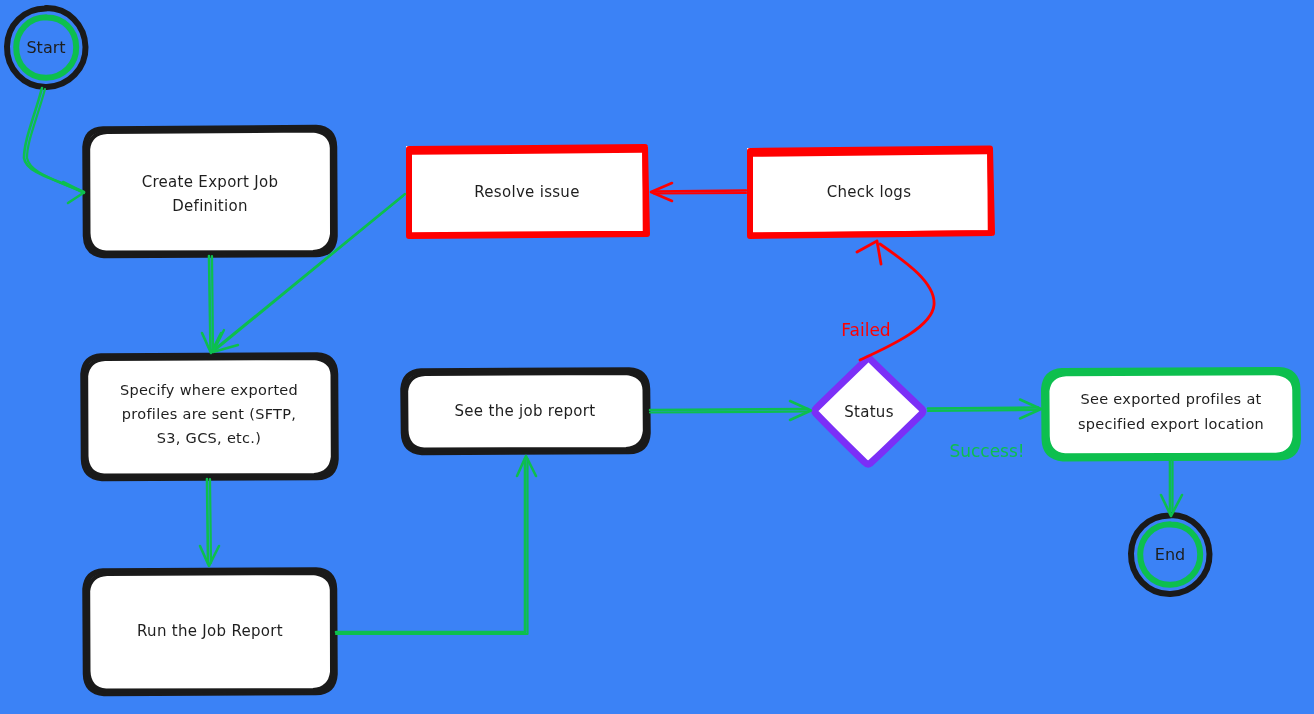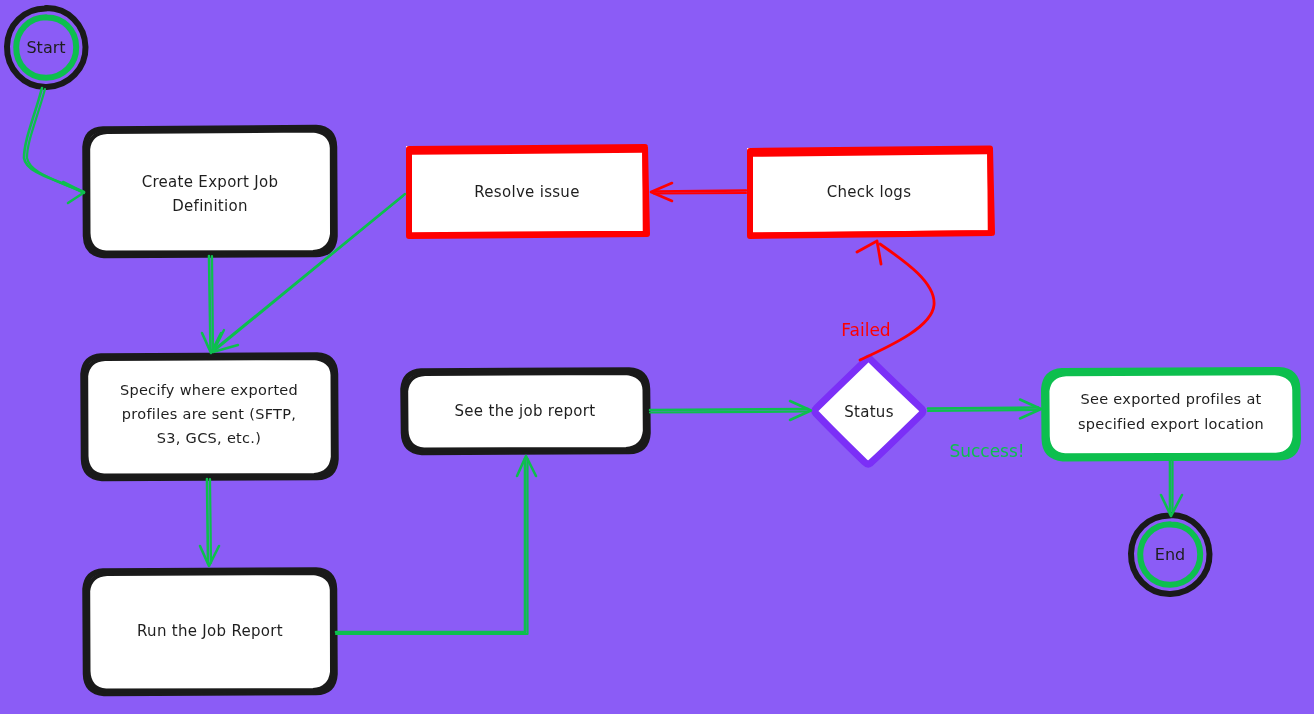--- a/index.html
+++ b/index.html
@@ -10,21 +10,21 @@
   body {
     width: 1314px;
     height: 714px;
     font-family: "DejaVu Sans", sans-serif;
     overflow: hidden;
   }
   #canvas-wrap {
     position: relative;
     width: 1314px;
     height: 714px;
-    background: #8b5cf6;
+    background: #3b82f6;
   }
   svg#flow {
     position: absolute;
     top: 0;
     left: 0;
     width: 1314px;
     height: 714px;
   }
   .node-label {
     font-family: "DejaVu Sans", sans-serif;

